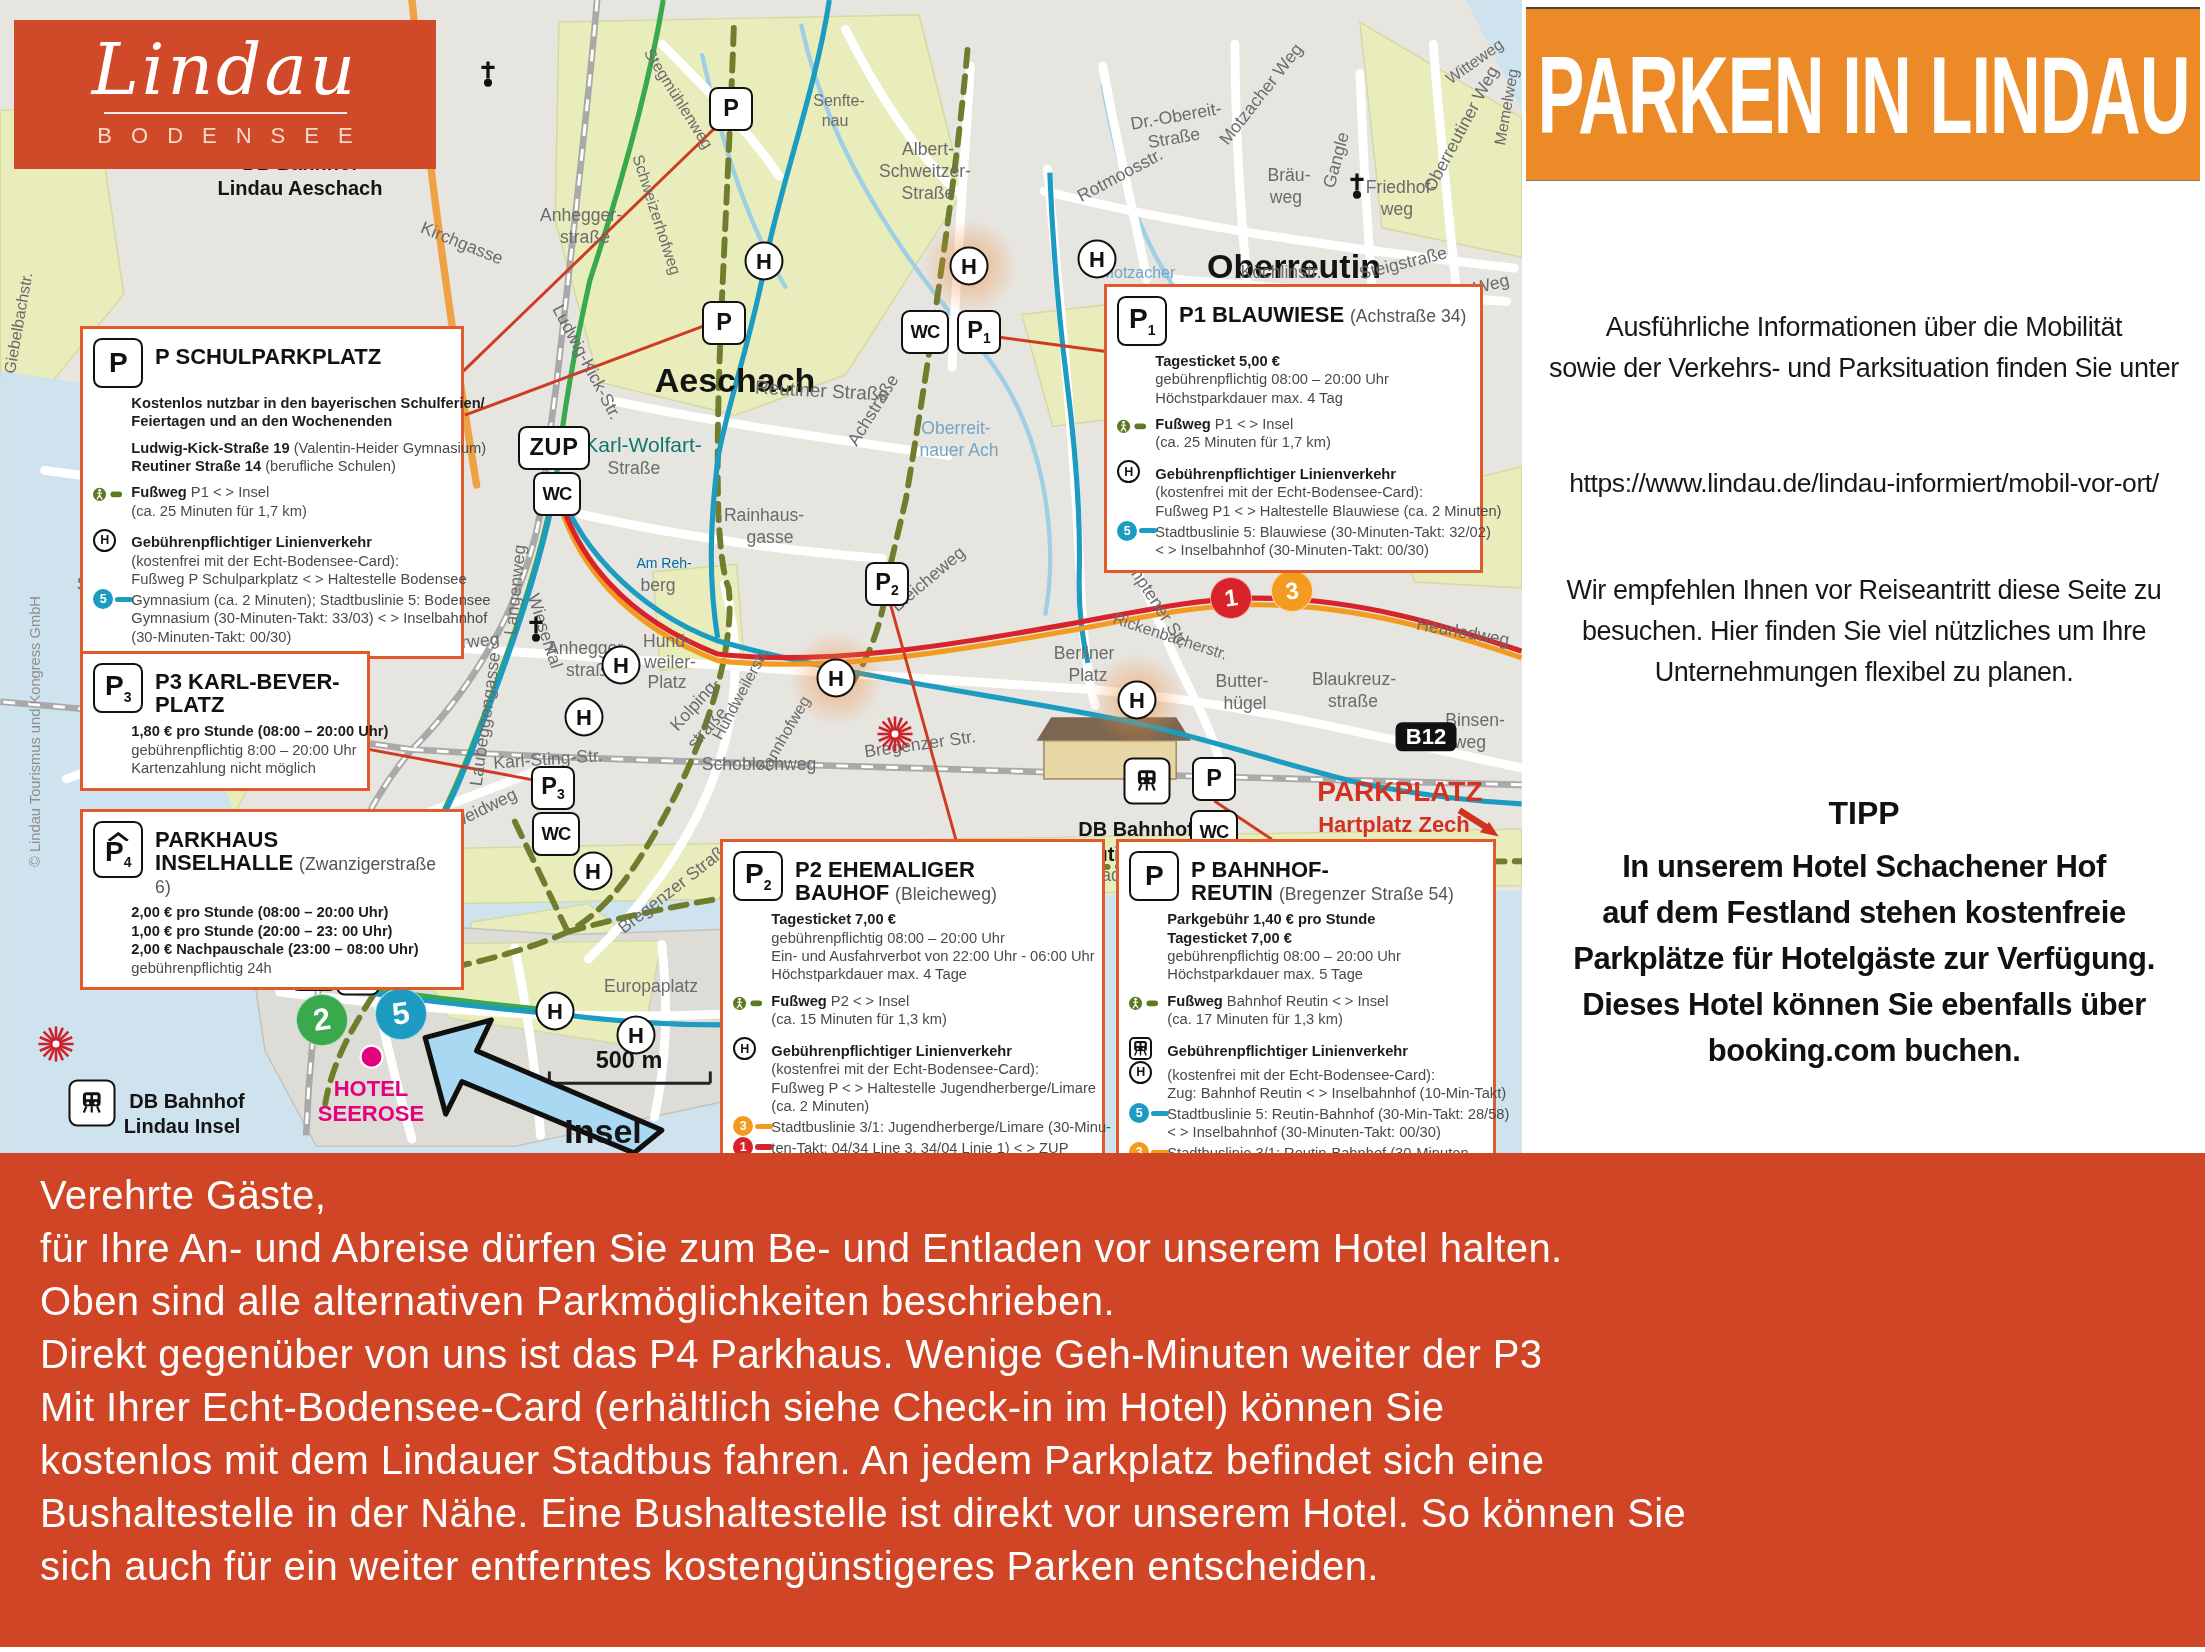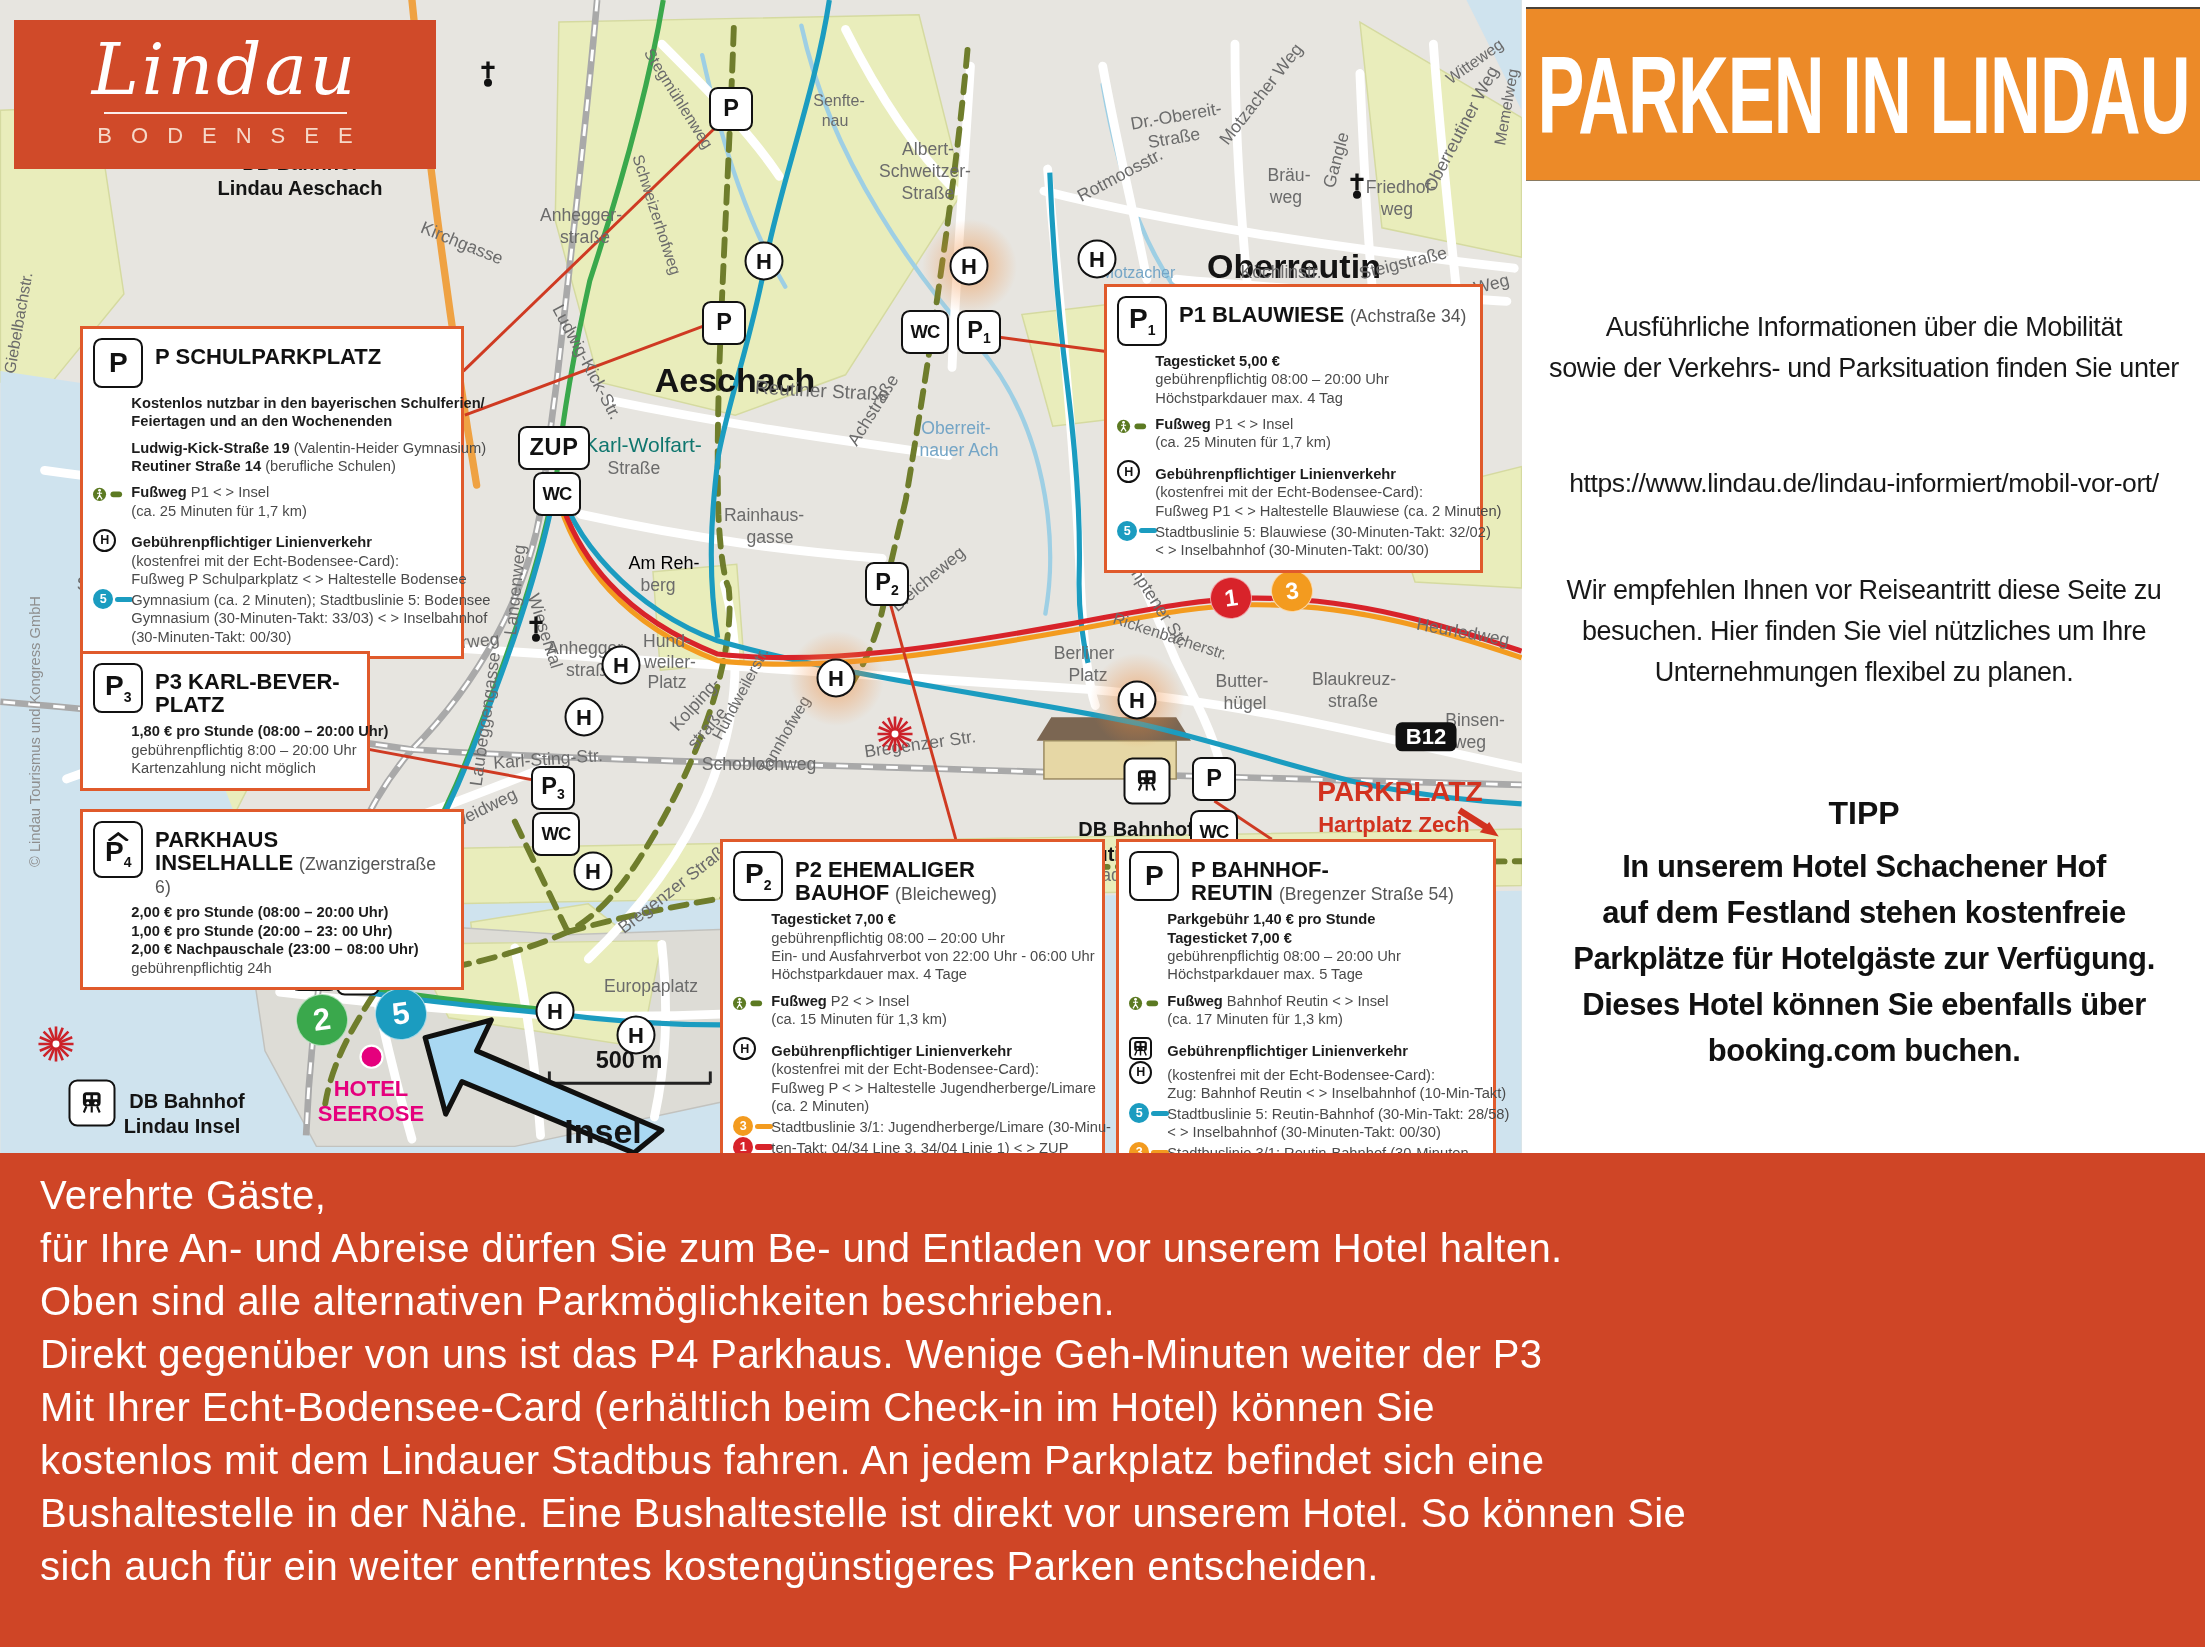--- a/index.html
+++ b/index.html
@@ -208,21 +208,21 @@
       <div class="map-label" style="left: 629px; top: 1060px; font-size: 23.5px; color: rgb(20, 20, 20); font-weight: 700; transform: translate(-50%, -50%) rotate(0deg);">500 m</div>
       <div class="map-label" style="left: 129px; top: 584px; font-size: 17.6px; color: rgb(107, 107, 107); font-weight: 400; transform: translate(-50%, -50%) rotate(0deg);">Simmerbuch-</div>
       <div class="map-label" style="left: 118px; top: 607px; font-size: 17.6px; color: rgb(107, 107, 107); font-weight: 400; transform: translate(-50%, -50%) rotate(0deg);">straße</div>
       <div class="map-label" style="left: 309px; top: 855px; font-size: 17.6px; color: rgb(107, 107, 107); font-weight: 400; transform: translate(-50%, -50%) rotate(-6deg);">Wackerstraße</div>
       <div class="map-label" style="left: 545px; top: 631px; font-size: 17.6px; color: rgb(107, 107, 107); font-weight: 400; transform: translate(-50%, -50%) rotate(72deg);">Wiesental</div>
       <div class="map-label" style="left: 19px; top: 323px; font-size: 16px; color: rgb(107, 107, 107); font-weight: 400; transform: translate(-50%, -50%) rotate(-80deg);">Giebelbachstr.</div>
       <div class="map-label" style="left: 643px; top: 445px; font-size: 21px; color: #0f766e; font-weight: 400; transform: translate(-50%, -50%) rotate(0deg);">Karl-Wolfart-</div>
       <div class="map-label" style="left: 634px; top: 468px; font-size: 17.6px; color: rgb(107, 107, 107); font-weight: 400; transform: translate(-50%, -50%) rotate(0deg);">Straße</div>
       <div class="map-label" style="left: 764px; top: 515px; font-size: 17.6px; color: rgb(107, 107, 107); font-weight: 400; transform: translate(-50%, -50%) rotate(0deg);">Rainhaus-</div>
       <div class="map-label" style="left: 770px; top: 537px; font-size: 17.6px; color: rgb(107, 107, 107); font-weight: 400; transform: translate(-50%, -50%) rotate(0deg);">gasse</div>
-      <div class="map-label" style="left: 664px; top: 563px; font-size: 18px; color: #000000; font-weight: 400; transform: translate(-50%, -50%) rotate(0deg);">Am Reh-</div>
+      <div class="map-label" style="left: 664px; top: 563px; font-size: 14px; color: #0369a1; font-weight: 400; transform: translate(-50%, -50%) rotate(0deg);">Am Reh-</div>
       <div class="map-label" style="left: 658px; top: 585px; font-size: 17.6px; color: rgb(107, 107, 107); font-weight: 400; transform: translate(-50%, -50%) rotate(0deg);">berg</div>
       <div class="map-label" style="left: 667px; top: 641px; font-size: 17.6px; color: rgb(107, 107, 107); font-weight: 400; transform: translate(-50%, -50%) rotate(0deg);">Hund-</div>
       <div class="map-label" style="left: 670px; top: 662px; font-size: 17.6px; color: rgb(107, 107, 107); font-weight: 400; transform: translate(-50%, -50%) rotate(0deg);">weiler-</div>
       <div class="map-label" style="left: 667px; top: 682px; font-size: 17.6px; color: rgb(107, 107, 107); font-weight: 400; transform: translate(-50%, -50%) rotate(0deg);">Platz</div>
       <div class="map-label" style="left: 581px; top: 215px; font-size: 17.6px; color: rgb(107, 107, 107); font-weight: 400; transform: translate(-50%, -50%) rotate(0deg);">Anhegger-</div>
       <div class="map-label" style="left: 585px; top: 237px; font-size: 17.6px; color: rgb(107, 107, 107); font-weight: 400; transform: translate(-50%, -50%) rotate(0deg);">straße</div>
       <div class="map-label" style="left: 588px; top: 648px; font-size: 17.6px; color: rgb(107, 107, 107); font-weight: 400; transform: translate(-50%, -50%) rotate(0deg);">Anhegger-</div>
       <div class="map-label" style="left: 591px; top: 670px; font-size: 17.6px; color: rgb(107, 107, 107); font-weight: 400; transform: translate(-50%, -50%) rotate(0deg);">straße</div>
       <div class="map-label" style="left: 822px; top: 391px; font-size: 19px; color: rgb(107, 107, 107); font-weight: 400; transform: translate(-50%, -50%) rotate(3deg);">Reutiner Straße</div>
       <div class="map-label" style="left: 873px; top: 410px; font-size: 17.6px; color: rgb(107, 107, 107); font-weight: 400; transform: translate(-50%, -50%) rotate(-58deg);">Achstraße</div>
@@ -859,18 +859,18 @@
     <div>Dieses Hotel können Sie ebenfalls über</div>
     <div>booking.com buchen.</div>
   </div>
 </div>
 
 <div id="bottom-banner">
   <div class="bb-line">Verehrte Gäste,</div>
   <div class="bb-line">für Ihre An- und Abreise dürfen Sie zum Be- und Entladen vor unserem Hotel halten.</div>
   <div class="bb-line">Oben sind alle alternativen Parkmöglichkeiten beschrieben.</div>
   <div class="bb-line">Direkt gegenüber von uns ist das P4 Parkhaus. Wenige Geh-Minuten weiter der P3</div>
-  <div class="bb-line">Mit Ihrer Echt-Bodensee-Card (erhältlich beim Check-in im Hotel) können Sie</div>
+  <div class="bb-line">Mit Ihrer Echt-Bodensee-Card (erhältlich siehe Check-in im Hotel) können Sie</div>
   <div class="bb-line">kostenlos mit dem Lindauer Stadtbus fahren. An jedem Parkplatz befindet sich eine</div>
   <div class="bb-line">Bushaltestelle in der Nähe. Eine Bushaltestelle ist direkt vor unserem Hotel. So können Sie</div>
   <div class="bb-line">sich auch für ein weiter entferntes kostengünstigeres Parken entscheiden.</div>
 </div>
 
 
 </body></html>

